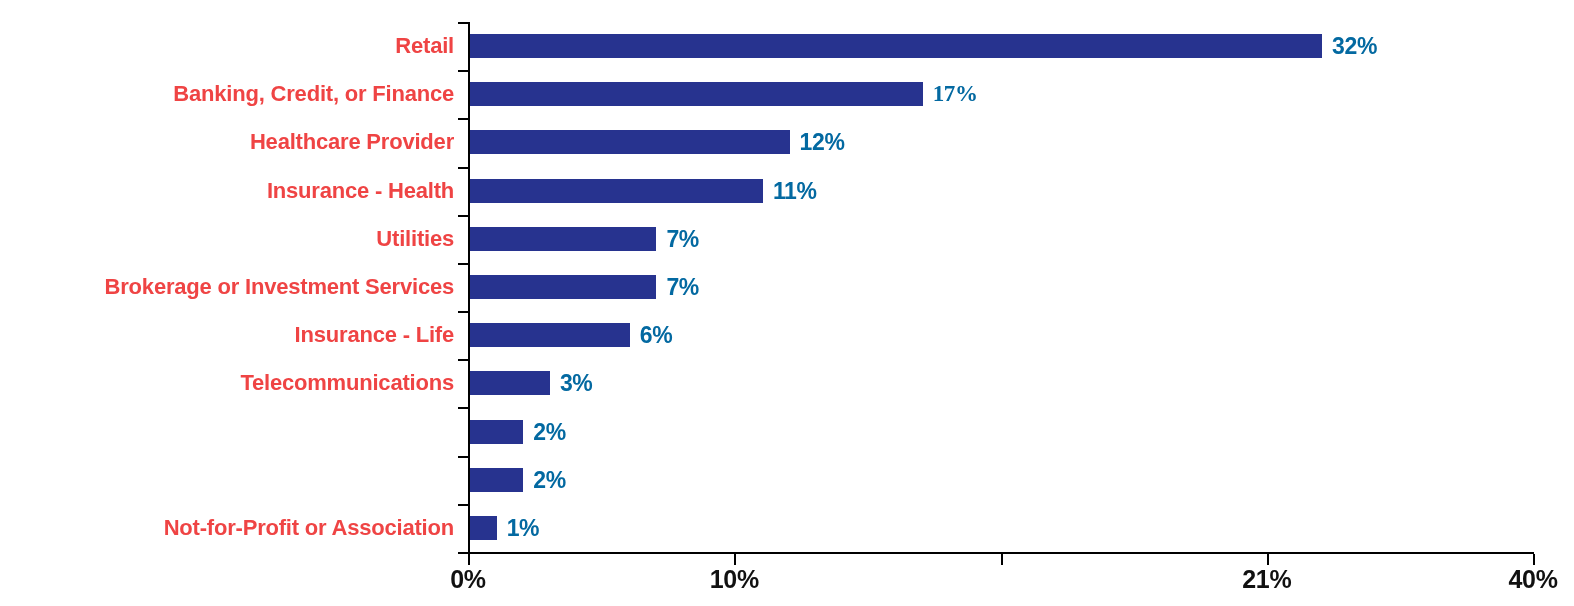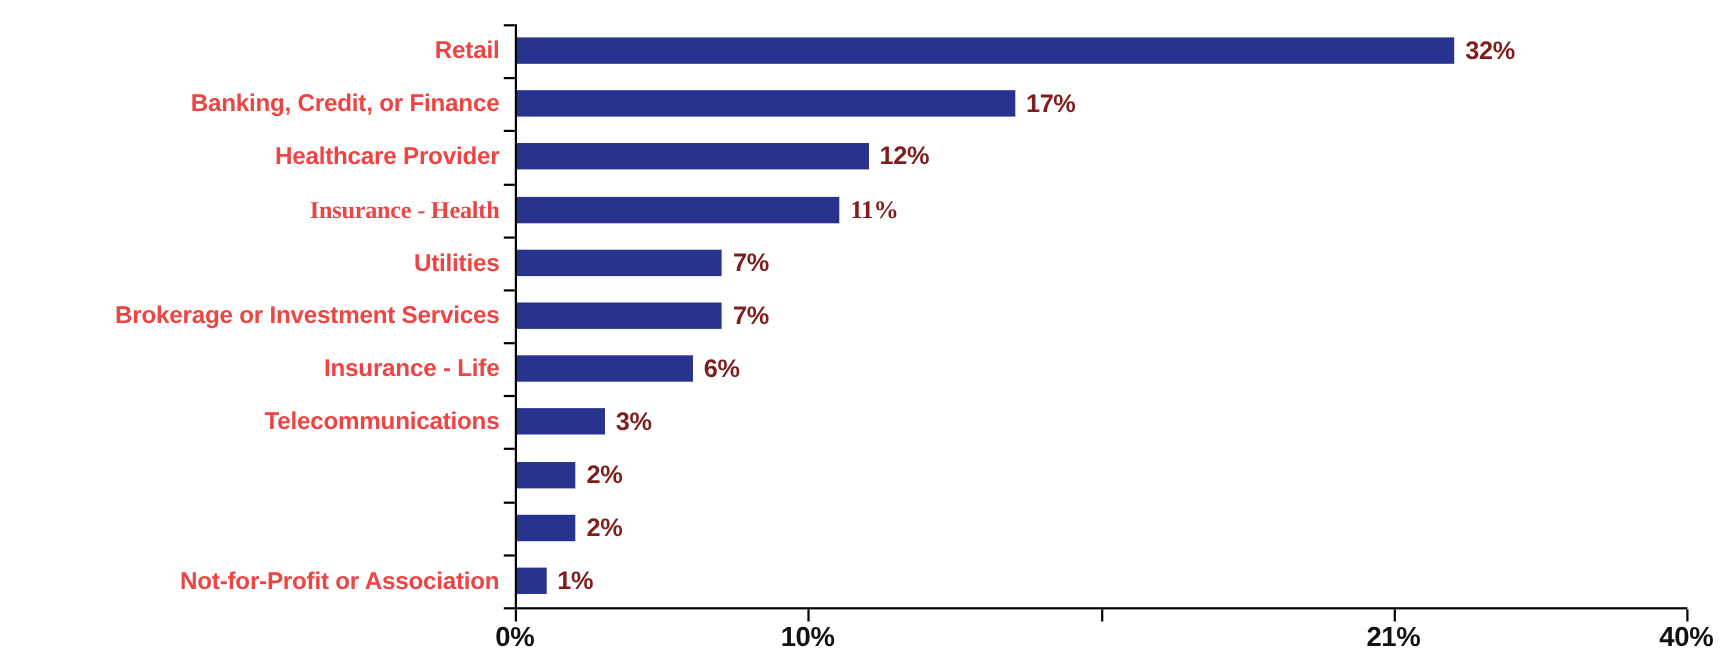--- a/index.html
+++ b/index.html
@@ -93,21 +93,21 @@
     height: 24px;
     background: #27338f;
   }
 
   .val-label {
     position: absolute;
     top: 50%;
     transform: translateY(-50%);
     font-size: 23px;
     font-weight: 700;
-    color: #7f1d1d;
+    color: #0369a1;
     white-space: nowrap;
     letter-spacing: -0.3px;
     text-align: center;
   }
 </style>
 </head>
 <body>
 
 <div id="chart-root">
 
@@ -130,28 +130,28 @@
     </div>
   <div id="rows-layer">
       <div class="row" style="top: 34.0909px; width: 1574px;">
         <div class="cat-label">Retail</div>
         <div class="bar" style="width: 852px; background: rgb(39, 51, 143);"></div>
         <div class="val-label" style="left: 1332px;">32%</div>
       </div>
       <div class="row" style="top: 82.2727px; width: 1574px;">
         <div class="cat-label">Banking, Credit, or Finance</div>
         <div class="bar" style="width: 452.625px; background: rgb(39, 51, 143);"></div>
-        <div class="val-label" style="left: 932.625px;">17%</div>
+        <div class="val-label" style="left: 932.625px; font-family: Liberation Serif, serif;">17%</div>
       </div>
       <div class="row" style="top: 130.455px; width: 1574px;">
         <div class="cat-label">Healthcare Provider</div>
         <div class="bar" style="width: 319.5px; background: rgb(39, 51, 143);"></div>
         <div class="val-label" style="left: 799.5px;">12%</div>
       </div>
-      <div class="row" style="top: 178.636px; width: 1574px; font-family: Liberation Serif, serif;">
+      <div class="row" style="top: 178.636px; width: 1574px;">
         <div class="cat-label">Insurance - Health</div>
         <div class="bar" style="width: 292.875px; background: rgb(39, 51, 143);"></div>
         <div class="val-label" style="left: 772.875px;">11%</div>
       </div>
       <div class="row" style="top: 226.818px; width: 1574px;">
         <div class="cat-label">Utilities</div>
         <div class="bar" style="width: 186.375px; background: rgb(39, 51, 143);"></div>
         <div class="val-label" style="left: 666.375px;">7%</div>
       </div>
       <div class="row" style="top: 275px; width: 1574px;">

